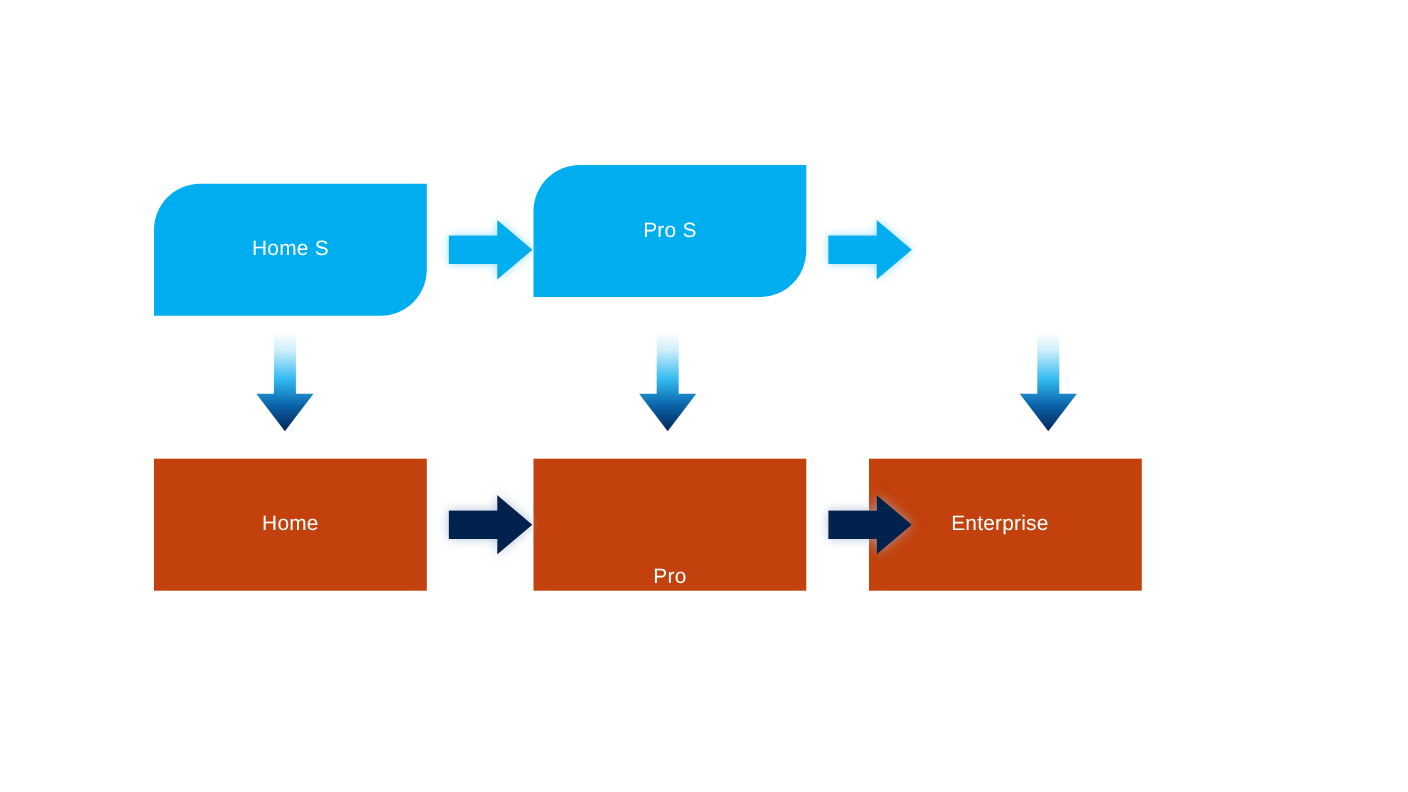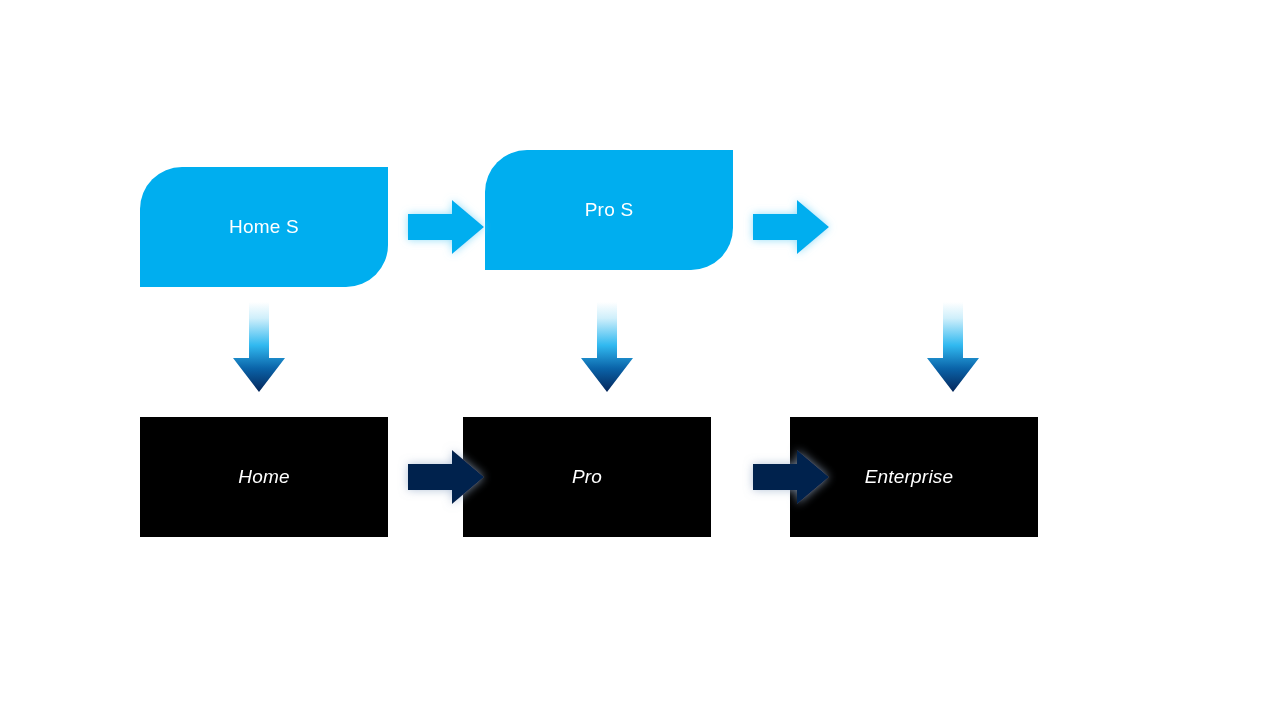--- a/index.html
+++ b/index.html
@@ -43,23 +43,22 @@
   }
 
   
   .node-box.tier-top {
     background: #00AEEF;
     border-radius: 42px 0 42px 0;
   }
 
   
   .node-box.tier-bottom {
-    background: #000000;
+    background: #c2410c;
     border-radius: 0;
-    font-style: italic;
   }
 
   .node-label {
     display: block;
     pointer-events: none;
   }
 
   
   .arrow {
     position: absolute;
@@ -69,21 +68,21 @@
     display: block;
     overflow: visible;
   }
 
   
   .pos-home-s      { left: 140px; top: 167px; width: 248px; height: 120px; }
   .pos-pro-s       { left: 485px; top: 150px; width: 248px; height: 120px; }
   .pos-ent-s       { left: 830px; top: 167px; width: 248px; height: 120px; }
 
   .pos-home        { left: 140px; top: 417px; width: 248px; height: 120px; }
-  .pos-pro         { left: 463px; top: 417px; width: 248px; height: 120px; }
+  .pos-pro         { left: 485px; top: 417px; width: 248px; height: 120px; align-items: flex-end; }
   .pos-ent         { left: 790px; top: 417px; width: 248px; height: 120px; }
 
   .pos-arr-top-1   { left: 400px; top: 192px; width: 92px; height: 70px; }
   .pos-arr-top-2   { left: 745px; top: 192px; width: 92px; height: 70px; }
 
   .pos-arr-bot-1   { left: 398px; top: 442px; width: 92px; height: 70px; }
   .pos-arr-bot-2   { left: 743px; top: 442px; width: 92px; height: 70px; }
 
   .pos-arr-down-1  { left: 224px; top: 302px; width: 70px; height: 96px; }
   .pos-arr-down-2  { left: 572px; top: 302px; width: 70px; height: 96px; }

